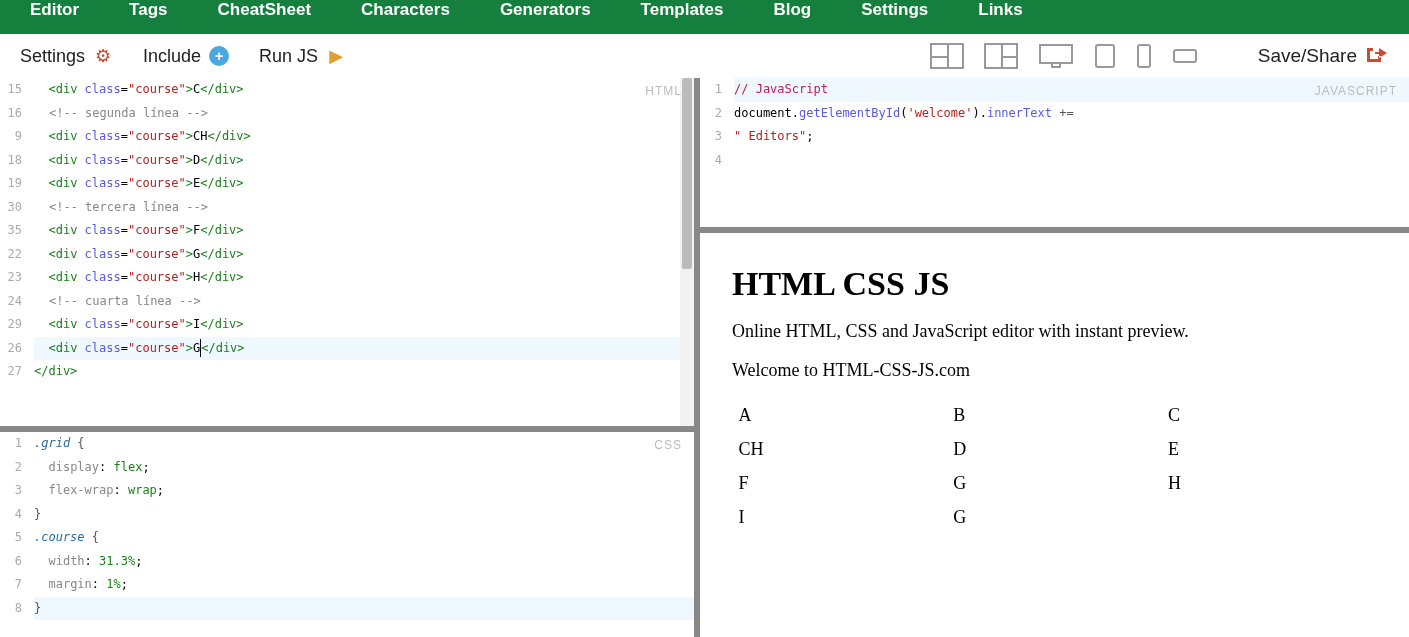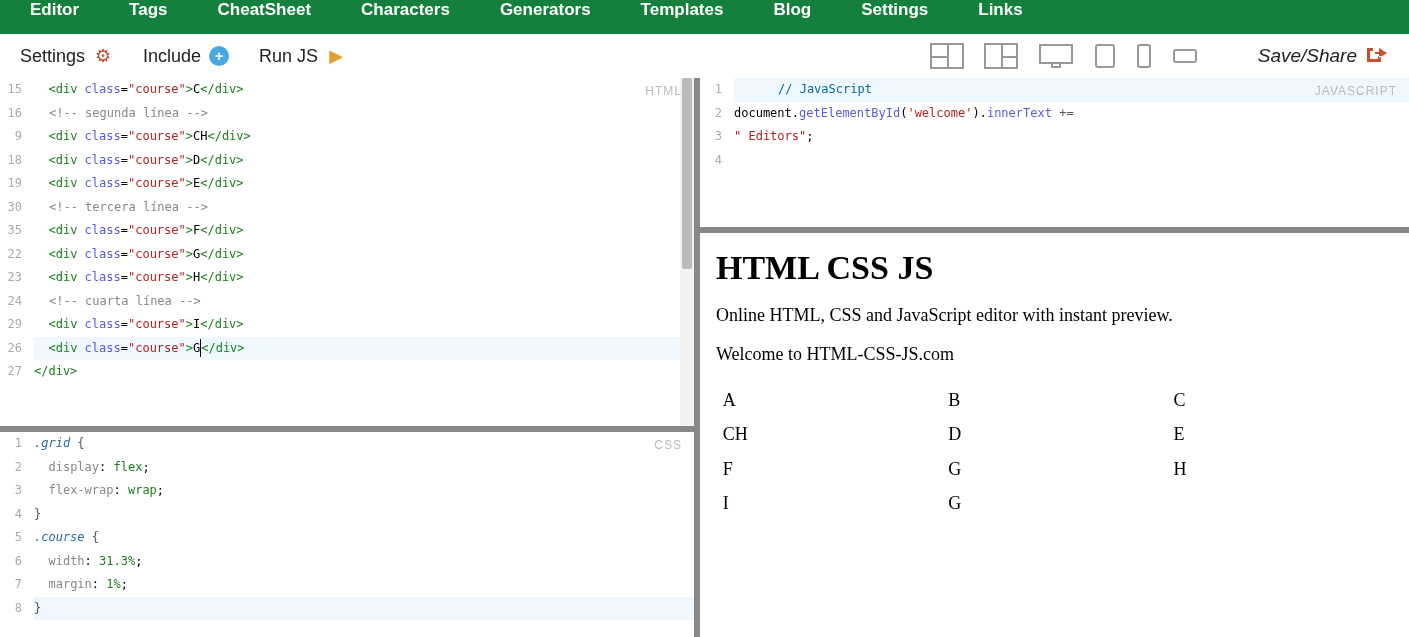--- a/index.html
+++ b/index.html
@@ -8,57 +8,57 @@
 .topnav { background: #15803d; height: 34px; display: flex; align-items: flex-start; padding: 0 10px; }
 .topnav a { color: #fff; text-decoration: none; font-size: 17px; font-weight: bold; padding: 0 20px; margin-right: 10px; }
 
 .toolbar { background: #fff; height: 44px; display: flex; align-items: center; padding: 12px 20px; justify-content: space-between; }
 .toolbar-left { display: flex; align-items: center; gap: 30px; }
 .toolbar-item { display: flex; align-items: center; gap: 8px; font-size: 18px; color: #222; cursor: pointer; }
 .toolbar-item .ic { width: 20px; height: 20px; display: inline-flex; align-items: center; justify-content: center; }
 .gear { color: #c94d2f; font-size: 18px; }
 .plus { background: #4aa8e0; color: #fff; border-radius: 50%; width: 20px; height: 20px; display: inline-flex; align-items: center; justify-content: center; font-size: 14px; font-weight: bold; }
 .play { color: #e0a030; font-size: 18px; }
-.toolbar-right { display: flex; align-items: center; gap: 20px; font-style: italic; }
+.toolbar-right { display: flex; align-items: center; gap: 20px; }
 .layout-icon { width: 34px; height: 26px; border: 2px solid #999; display: inline-block; position: relative; }
 .layout-icon.l1::before { content: ''; position: absolute; left: 50%; top: 0; bottom: 0; border-left: 2px solid #999; }
 .layout-icon.l1::after { content: ''; position: absolute; left: 0; right: 50%; top: 50%; border-top: 2px solid #999; }
 .layout-icon.l2::before { content: ''; position: absolute; left: 50%; top: 0; bottom: 0; border-left: 2px solid #999; }
 .layout-icon.l2::after { content: ''; position: absolute; left: 50%; right: 0; top: 50%; border-top: 2px solid #999; }
 .device-icon { display: inline-flex; }
 .save-share { display: flex; align-items: center; gap: 8px; font-size: 19px; color: #222; cursor: pointer; }
 .share-ic { color: #c94d2f; font-size: 22px; }
 
 .main { display: flex; height: calc(100vh - 78px); }
 .left-col { width: 700px; display: flex; flex-direction: column; border-right: 6px solid #888; }
 .right-col { flex: 1; display: flex; flex-direction: column; }
 
 .pane { position: relative; overflow: hidden; background: #fff; }
 .pane-label { position: absolute; top: 6px; right: 12px; color: #bbb; font-size: 12px; letter-spacing: 1px; text-transform: uppercase; z-index: 5; }
 
 .html-pane { flex: 1; border-bottom: 6px solid #888; }
 .css-pane { height: 205px; }
 .js-pane { height: 155px; border-bottom: 6px solid #888; }
-.preview-pane { flex: 1; padding: 16px; overflow: auto; }
+.preview-pane { flex: 1; padding: 32px; overflow: auto; }
 
 .code { font-family: "Consolas", "Monaco", monospace; font-size: 12px; line-height: 23.5px; display: flex; height: 100%; }
 .gutter { background: #fff; color: #aaa; text-align: right; padding: 0 6px 0 4px; user-select: none; min-width: 28px; }
 .gutter div { height: 23.5px; }
 .code-body { flex: 1; padding-left: 6px; white-space: pre; overflow: auto; position: relative; }
 .code-body .line { height: 23.5px; }
 
 .hl-tag { color: #1a7f1a; }
 .hl-attr { color: #5a5ae0; }
 .hl-str { color: #b22222; }
 .hl-cmt { color: #888; margin-left: 15px; }
 .hl-sel { color: #2a6aa6; font-style: italic; }
 .hl-prop { color: #888; }
 .hl-val { color: #1a7f1a; }
 .hl-punc { color: #555; }
-.hl-jscmt { color: #0369a1; padding-left: 44px; }
+.hl-jscmt { color: #be185d; }
 .hl-jsprop { color: #5a5ae0; }
 .hl-jsstr { color: #b22222; }
 .hl-op { color: #555; }
 
 .cursor-line { background: #f0f8ff; }
 .cursor { border-left: 1.5px solid #000; display: inline-block; height: 18px; vertical-align: middle; }
 
 .scrollbar { position: absolute; right: 0; top: 0; bottom: 0; width: 14px; background: #f2f2f2; }
 .scrollbar-thumb { position: absolute; left: 2px; right: 2px; background: #bbb; border-radius: 2px; }
 

